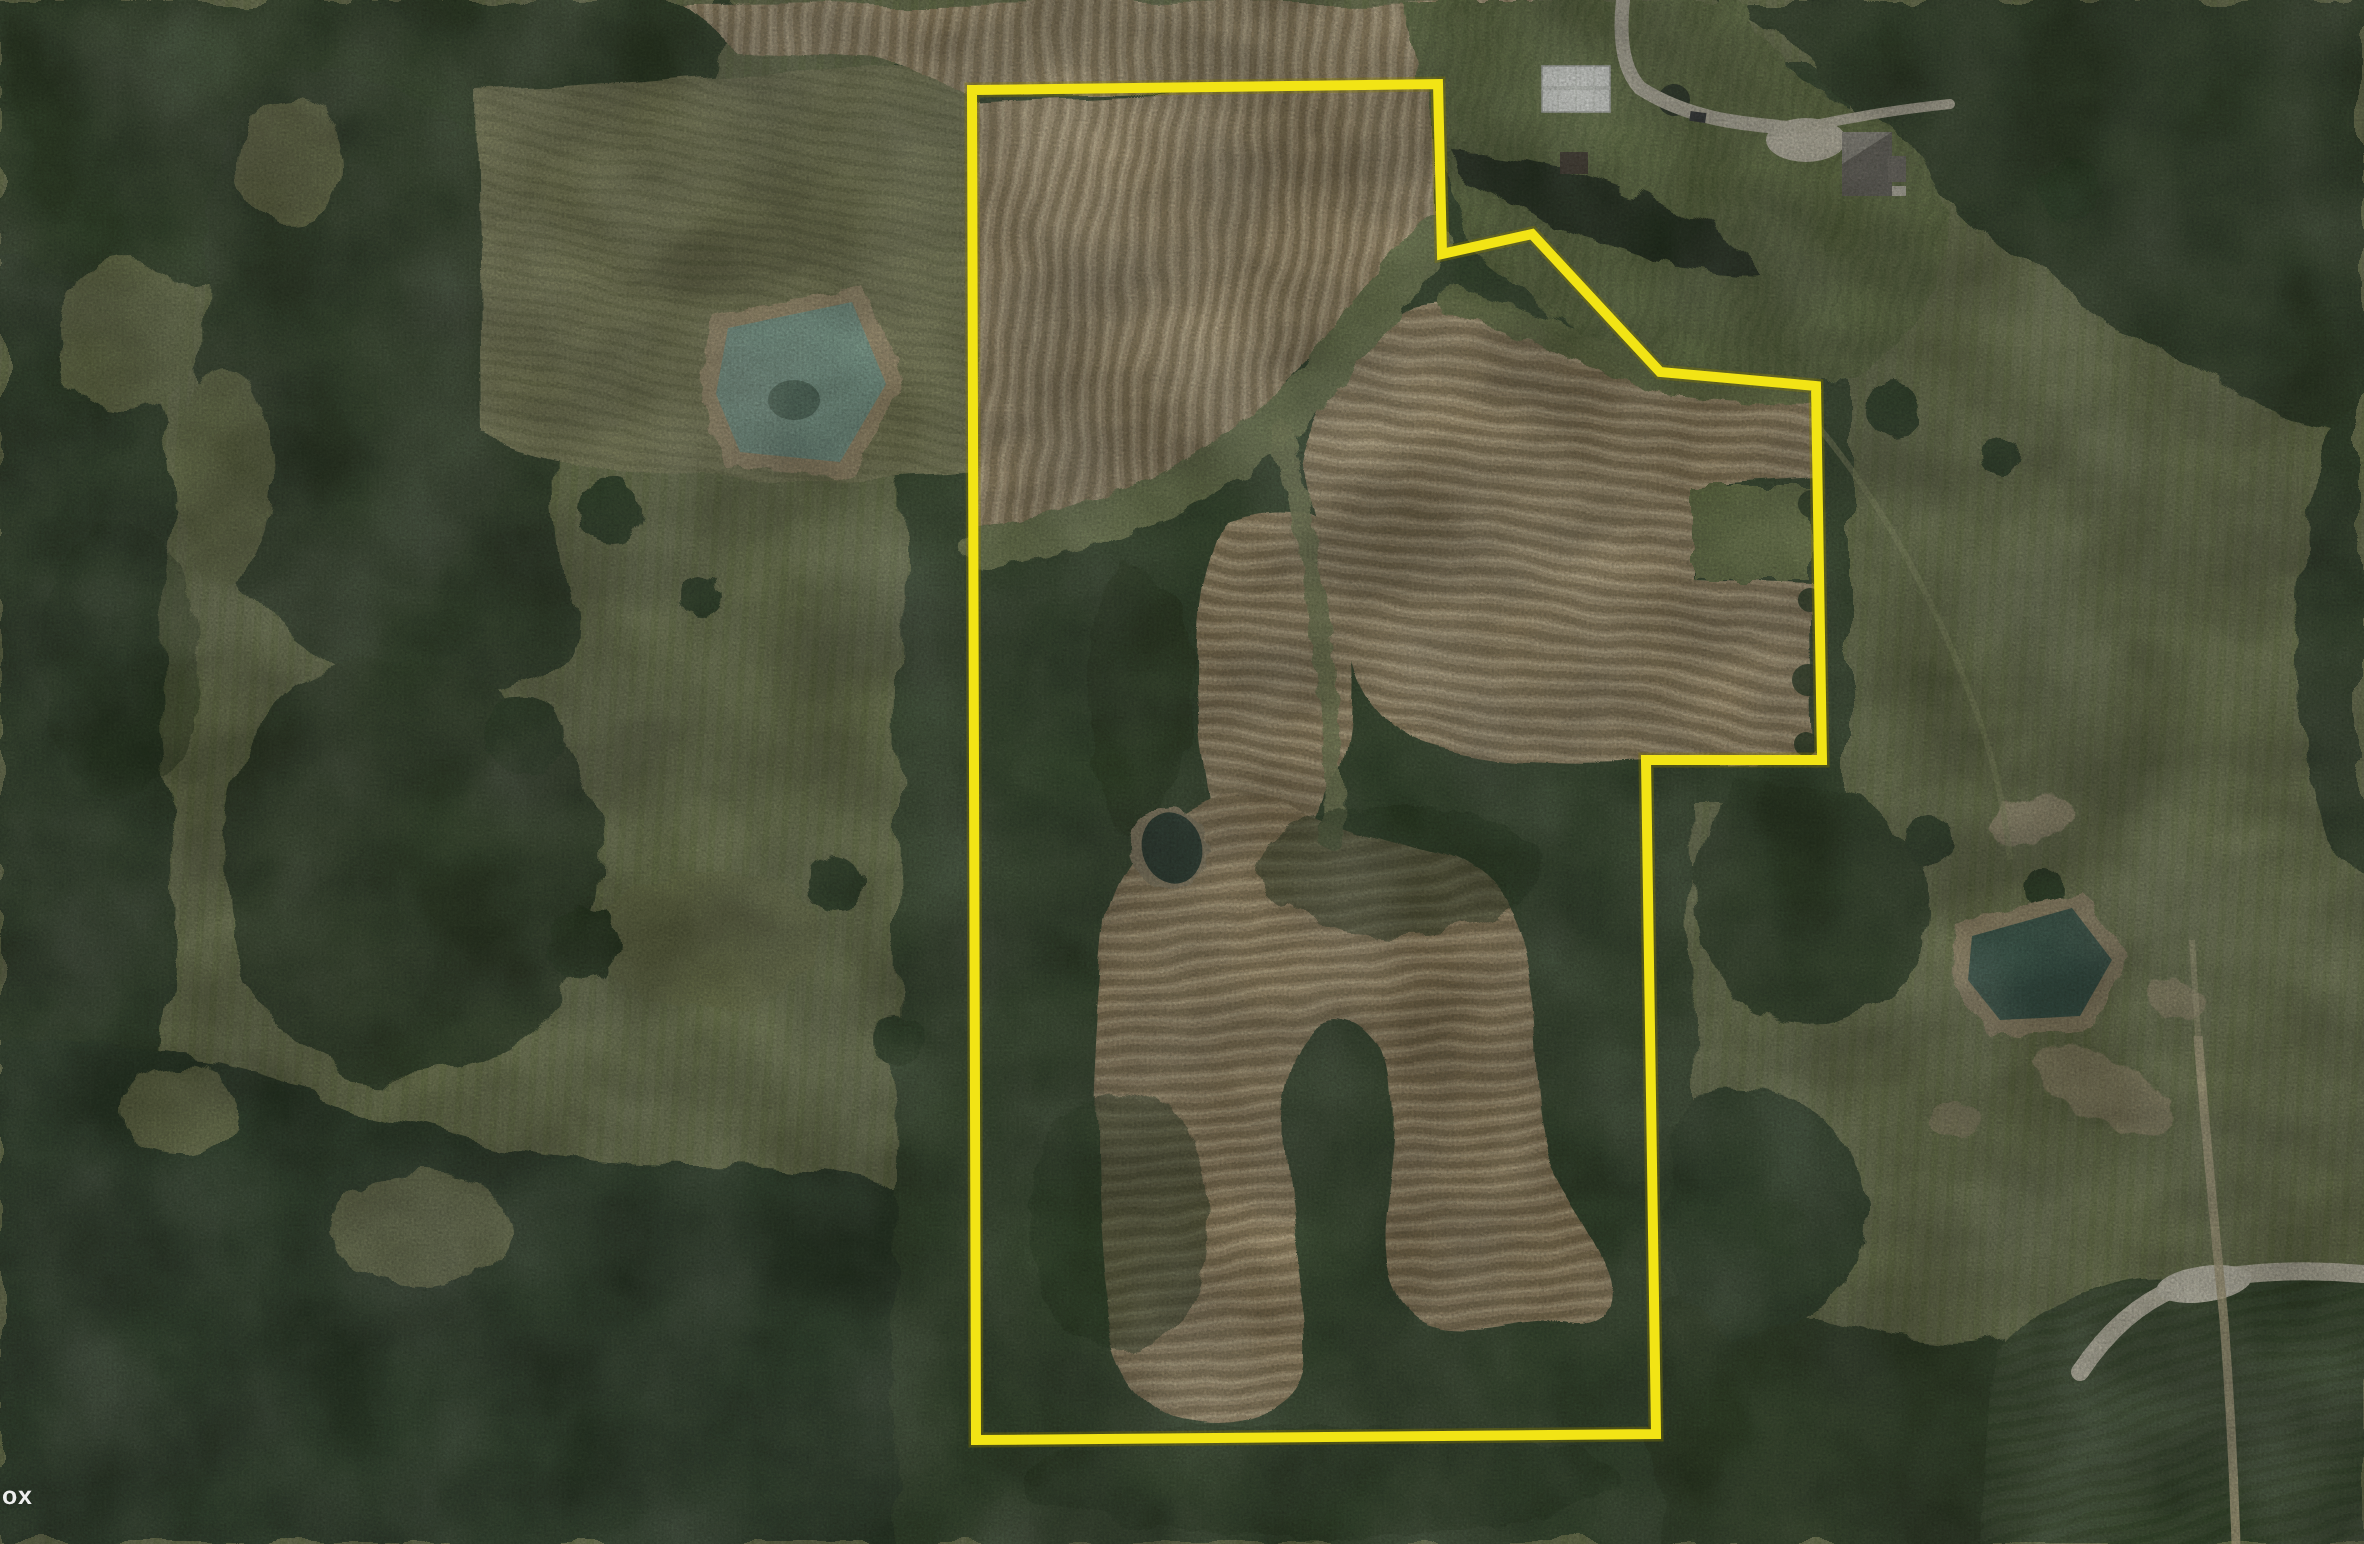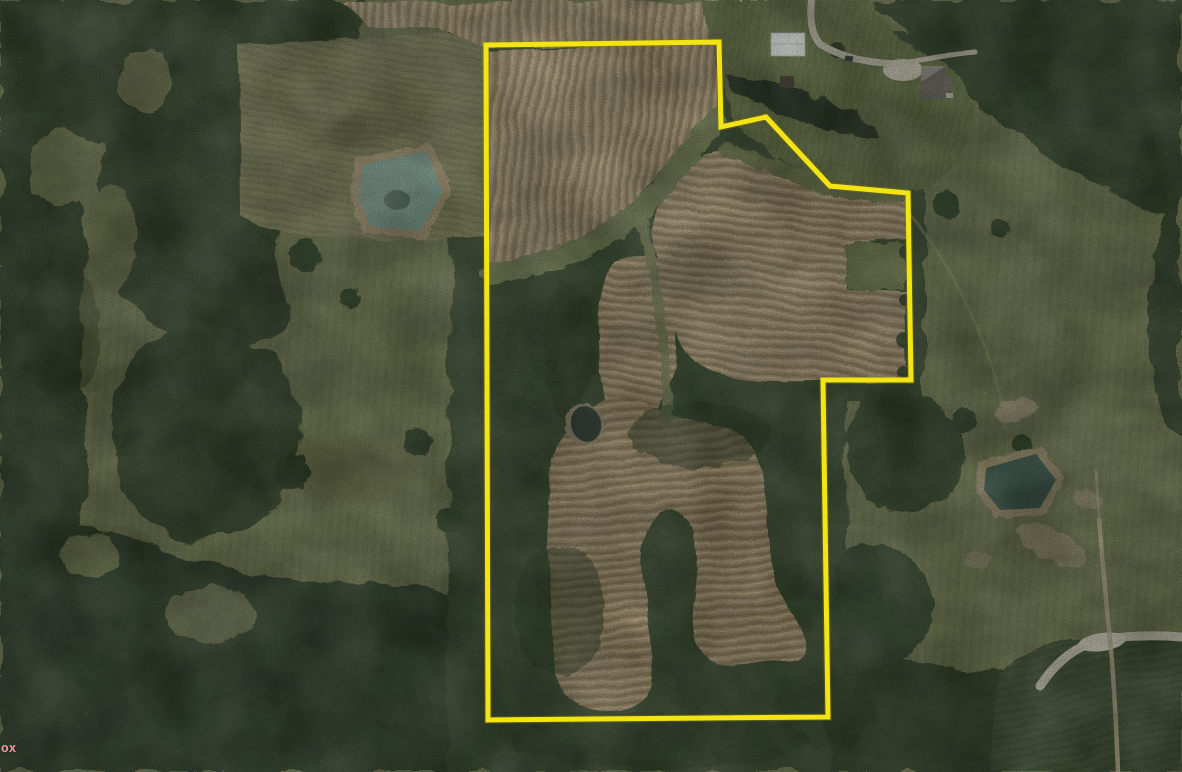--- a/index.html
+++ b/index.html
@@ -3,21 +3,21 @@
 <meta charset="utf-8">
 <style>
   html,body{margin:0;padding:0;background:#1d241b;}
   .map-viewport{
     position:relative;width:1182px;height:772px;overflow:hidden;
     font-family:"Liberation Sans", sans-serif;
   }
   .map-viewport svg{display:block;}
   .attrib{
     position:absolute;left:1px;bottom:17px;
-    color:#fca5a5;font-size:12.5px;font-weight:700;letter-spacing:.4px;
+    color:#ffffff;font-size:12.5px;font-weight:700;letter-spacing:.4px;
     opacity:.92;text-shadow:0 0 2px rgba(30,40,30,.85);
     user-select:none;
   }
 </style>
 </head>
 <body>
 
 <div class="map-viewport">
 <svg width="1182" height="772" viewBox="0 0 1182 772" xmlns="http://www.w3.org/2000/svg">
   <defs>

